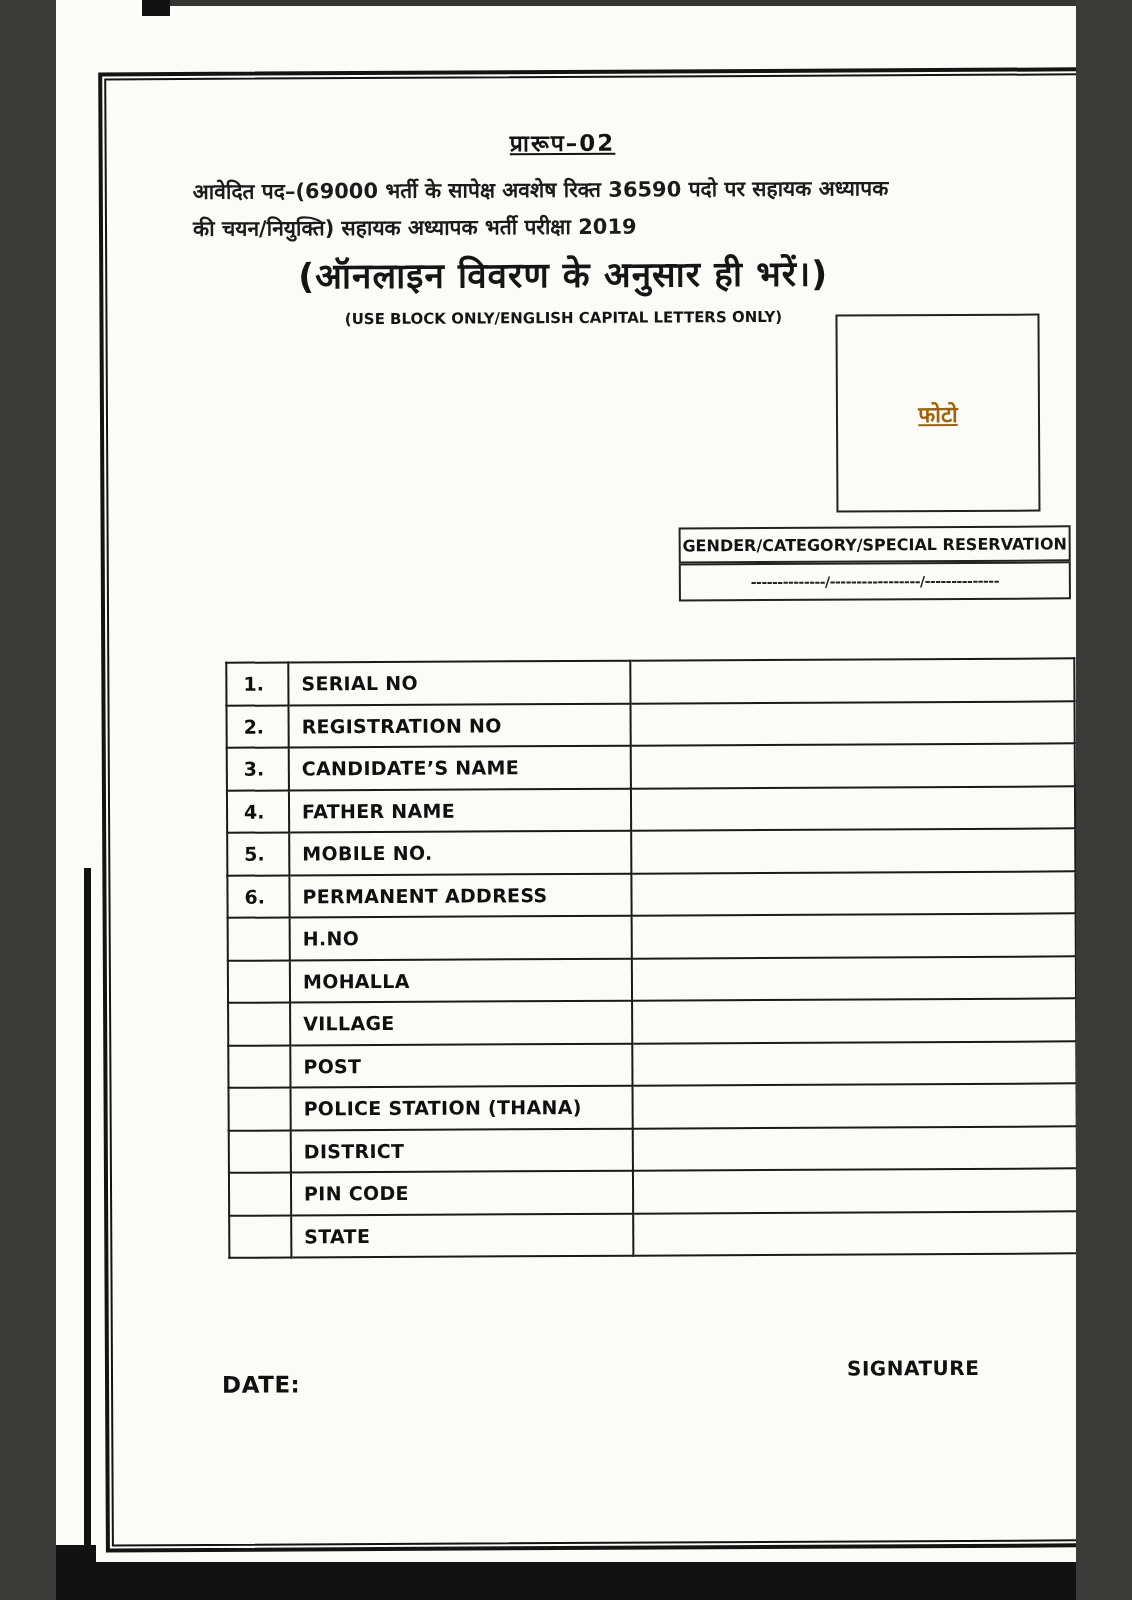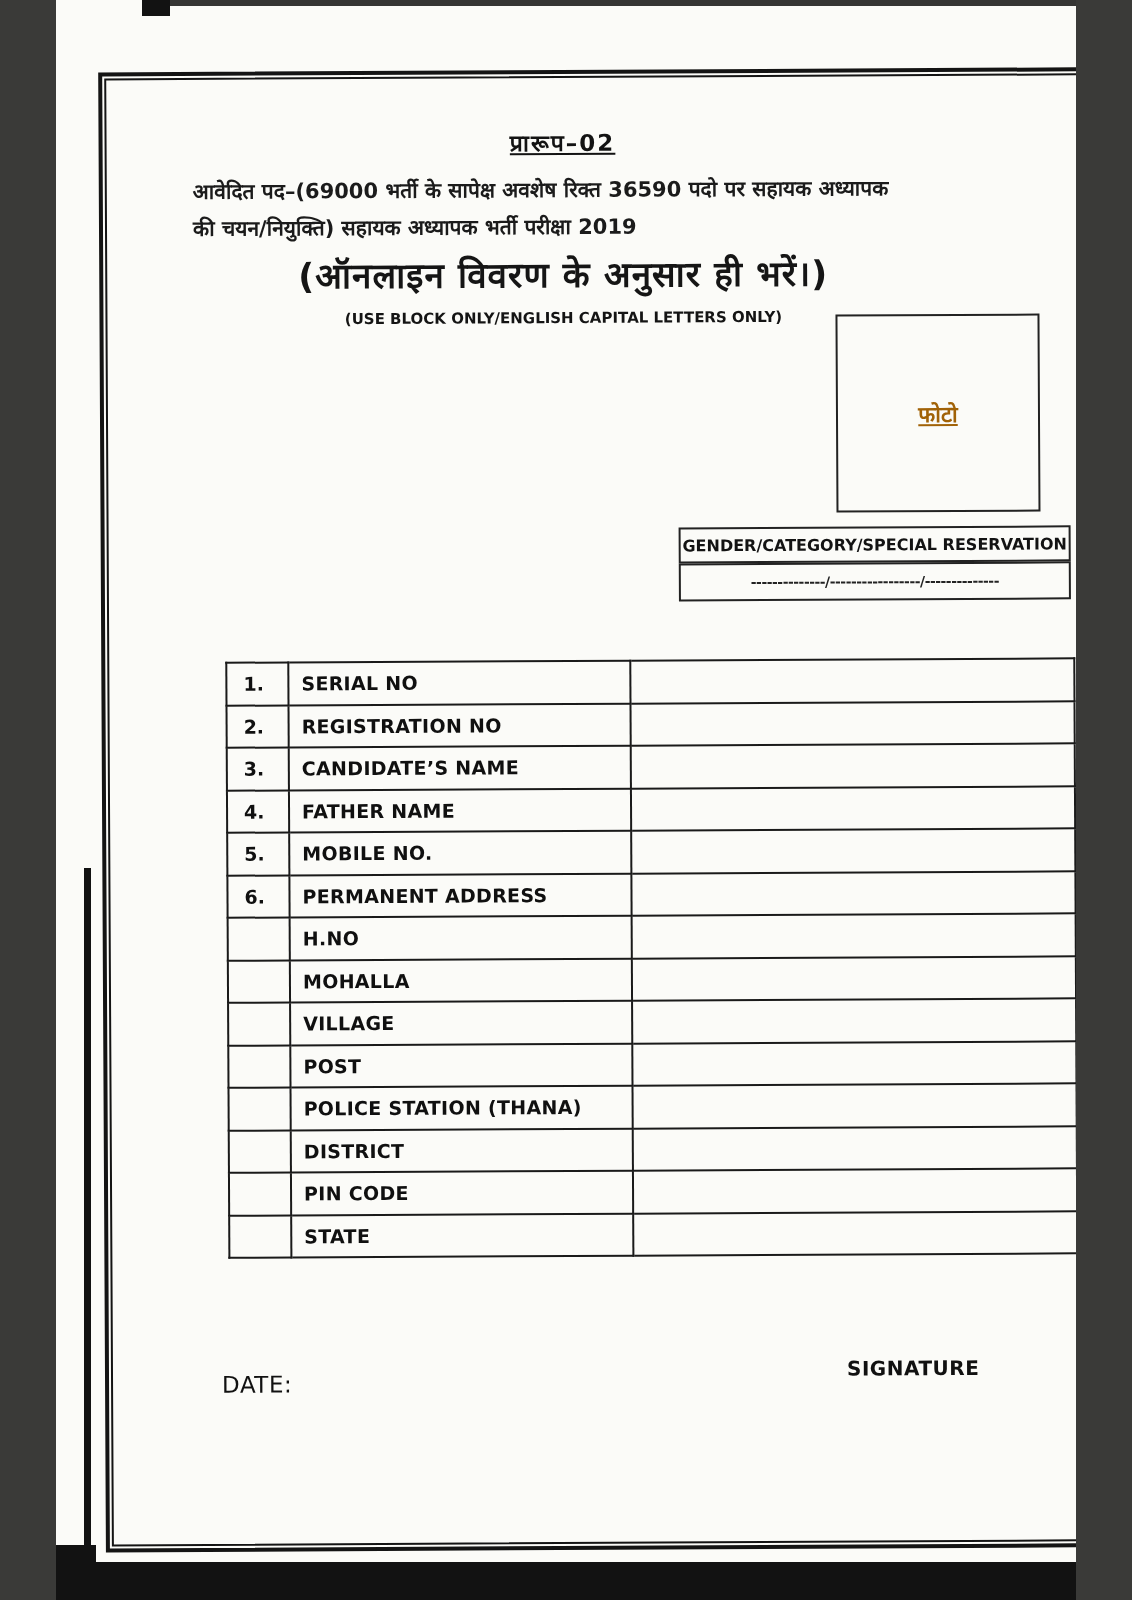--- a/index.html
+++ b/index.html
@@ -47,21 +47,21 @@
                font-size:14px; font-weight:bold; color:#222; letter-spacing:-0.5px; }
 
   table.details { position:absolute; left:170px; top:660px; border-collapse:collapse; }
   table.details td { border:2px solid #1a1a1a; height:42.5px; vertical-align:middle;
                      font-weight:bold; font-size:19px; color:#101010; }
   td.no  { width:62px;  padding-left:16px; }
   td.lbl { width:342px; padding-left:12px; letter-spacing:.3px; }
   td.val { width:444px; }
 
   .date-label { position:absolute; left:163px; top:1370px; font-size:23px;
-                font-weight:normal; color:#111; letter-spacing:.5px; }
+                font-weight:bold; color:#111; letter-spacing:.5px; }
   .signature-label { position:absolute; left:788px; top:1358px; font-size:20px;
                      font-weight:bold; color:#111; letter-spacing:.5px; }
 </style>
 </head>
 <body>
 
 <div class="scan">
 
   <div class="right-strip"></div>
   <div class="artifact" style="left:86px;top:0;width:28px;height:16px;"></div>

